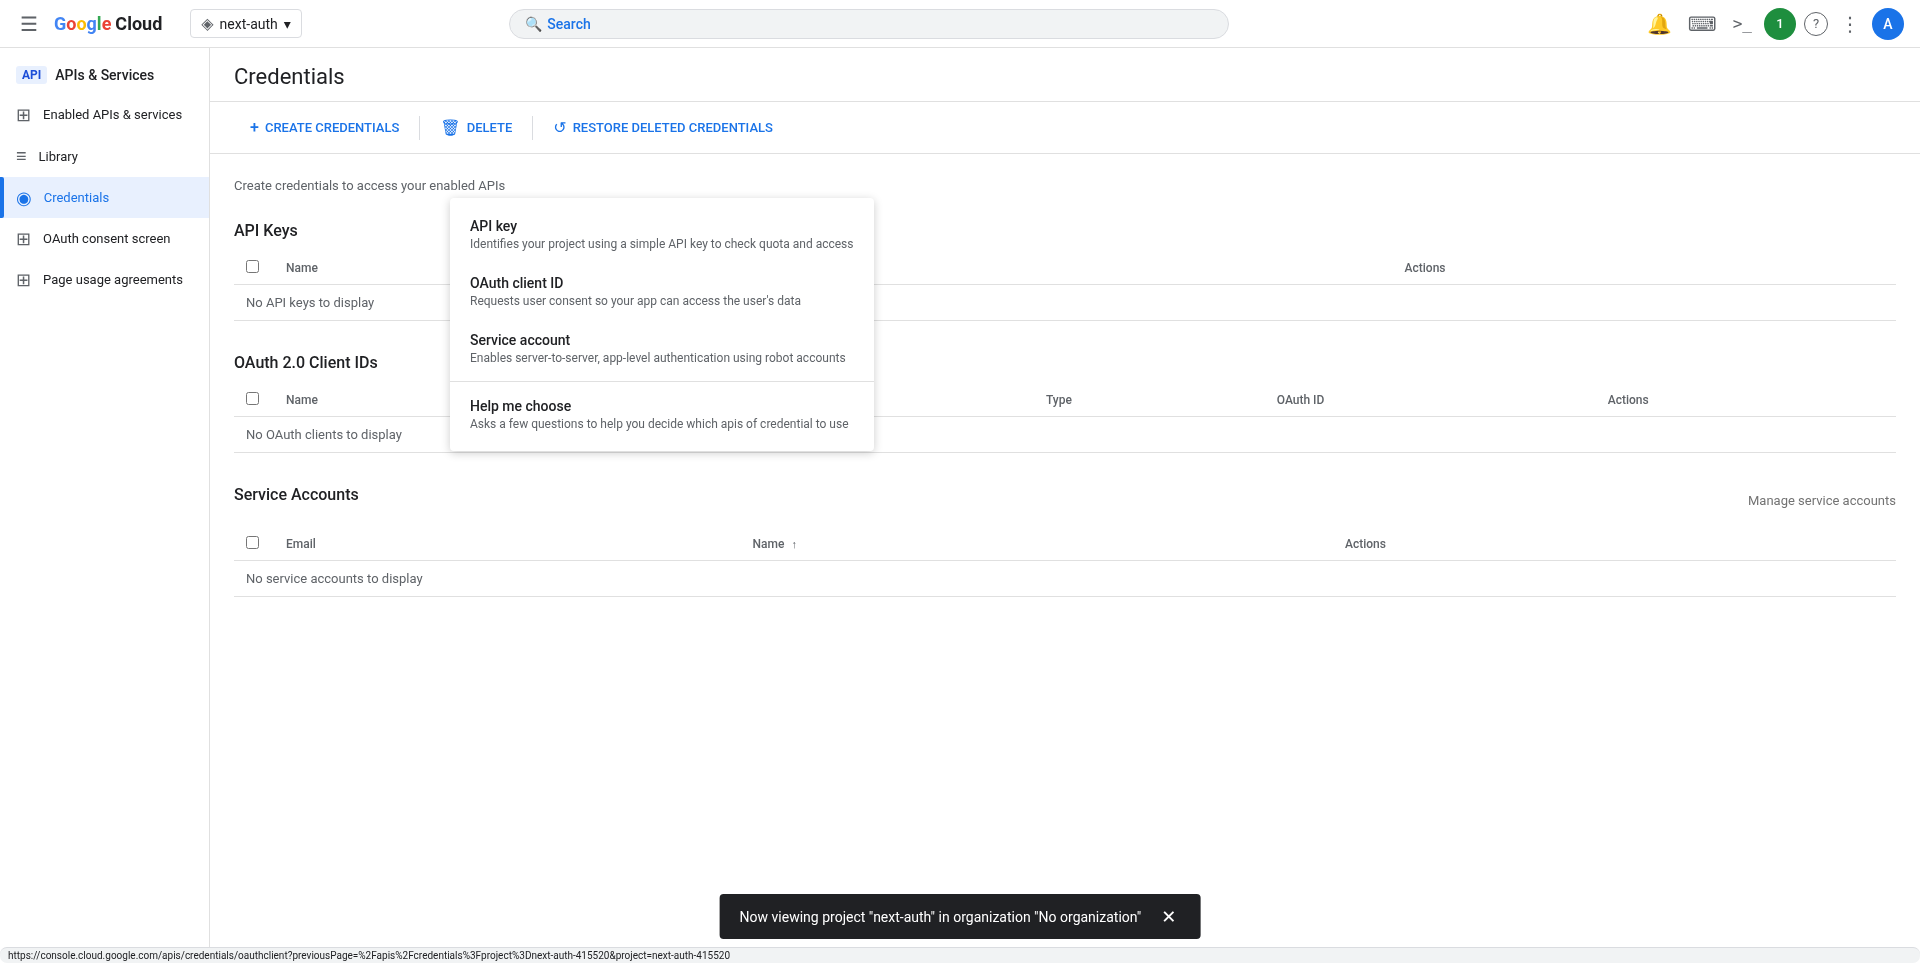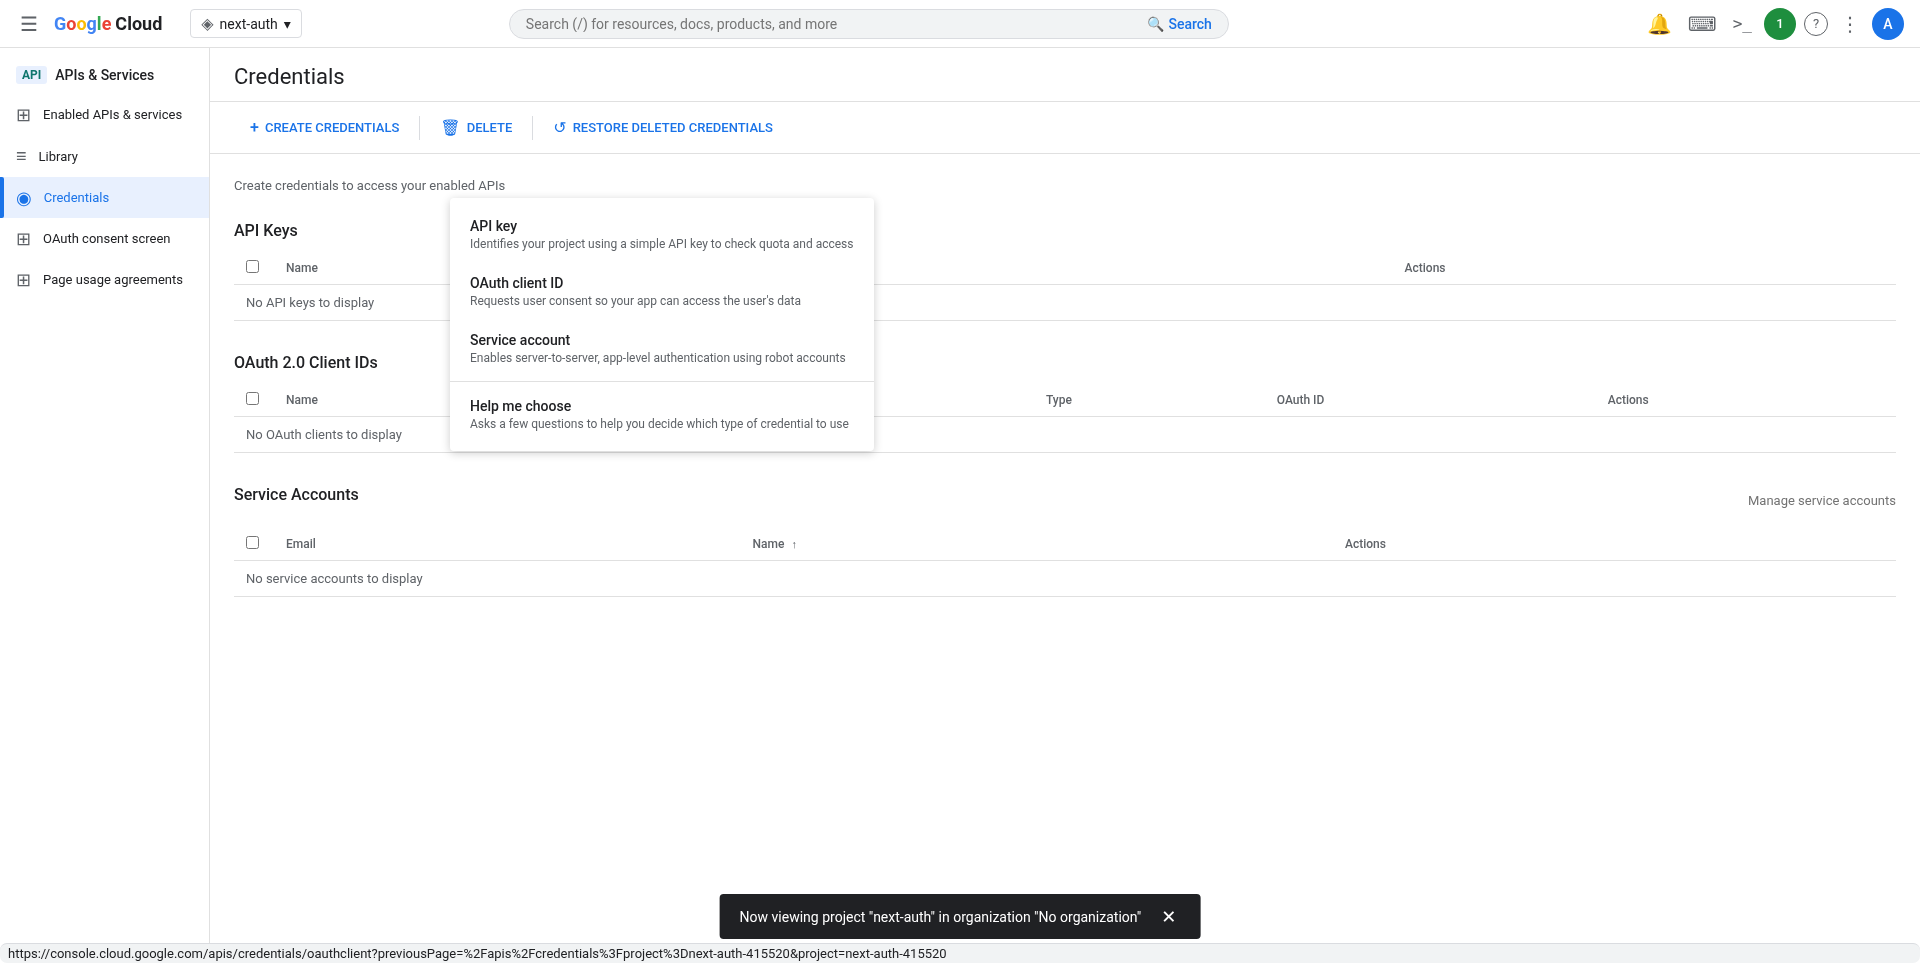--- a/index.html
+++ b/index.html
@@ -82,21 +82,21 @@
       border-right: 1px solid #e0e0e0;
       padding: 8px 0;
       flex-shrink: 0;
       overflow-y: auto;
     }
     .sidebar-header {
       display: flex; align-items: center; gap: 8px;
       padding: 10px 16px;
     }
     .sidebar-header .api-badge {
-      background: #e8f0fe; color: #0f766e;
+      background: #e8f0fe; color: #1d4ed8;
       font-size: 12px; font-weight: 700;
       padding: 2px 6px; border-radius: 3px;
     }
     .sidebar-title { font-size: 14px; font-weight: 500; color: #202124; }
 
     .sidebar-item {
       display: flex; align-items: center; gap: 12px;
       padding: 10px 16px; cursor: pointer;
       color: #202124; font-size: 13px;
       position: relative;
@@ -209,21 +209,21 @@
       background: none; border: none; color: #fff;
       cursor: pointer; font-size: 18px; padding: 0 4px;
       margin-left: auto;
     }
 
     
     .status-bar {
       position: fixed; bottom: 0; left: 0; right: 0;
       background: #f1f3f4;
       padding: 2px 8px;
-      font-size: 13px; color: #202124;
+      font-size: 10px; color: #202124;
       border-top: 1px solid #dadce0;
       z-index: 50;
       border-radius: 7px;
     }
 
     input[type="checkbox"] { cursor: pointer; }
   </style>
 </head>
 <body>
 
@@ -237,21 +237,20 @@
       <span> Cloud</span>
     </div>
     <div class="project-selector">
       <span class="nav-icon">◈</span>
       <span>next-auth</span>
       <span>▾</span>
     </div>
   </div>
 
   <div class="search-bar">
-    <input type="text" placeholder="Search (/) for resources, docs, products, and more" style="">
     <button class="search-button">
       <span>🔍</span>
       <span>Search</span>
     </button>
   </div>
 
   <div class="navbar-right">
     <span class="navbar-icon">🔔</span>
     <span class="navbar-icon">⌨</span>
     <span class="navbar-icon" style="font-size:16px;font-family:monospace;">&gt;_</span>
@@ -315,21 +314,21 @@
           <div class="dropdown-item-title">OAuth client ID</div>
           <div class="dropdown-item-desc">Requests user consent so your app can access the user's data</div>
         </div>
         <div class="dropdown-item">
           <div class="dropdown-item-title">Service account</div>
           <div class="dropdown-item-desc">Enables server-to-server, app-level authentication using robot accounts</div>
         </div>
         <div class="dropdown-divider"></div>
         <div class="dropdown-item">
           <div class="dropdown-item-title">Help me choose</div>
-          <div class="dropdown-item-desc">Asks a few questions to help you decide which type of credential to use</div>
+          <div class="dropdown-item-desc">Asks a few questions to help you decide which apis of credential to use</div>
         </div>
       </div>
 
       <div class="toolbar-divider"></div>
       <button class="toolbar-btn">
         <span class="btn-icon">🗑</span>
         <span>DELETE</span>
       </button>
       <div class="toolbar-divider"></div>
       <button class="toolbar-btn">

